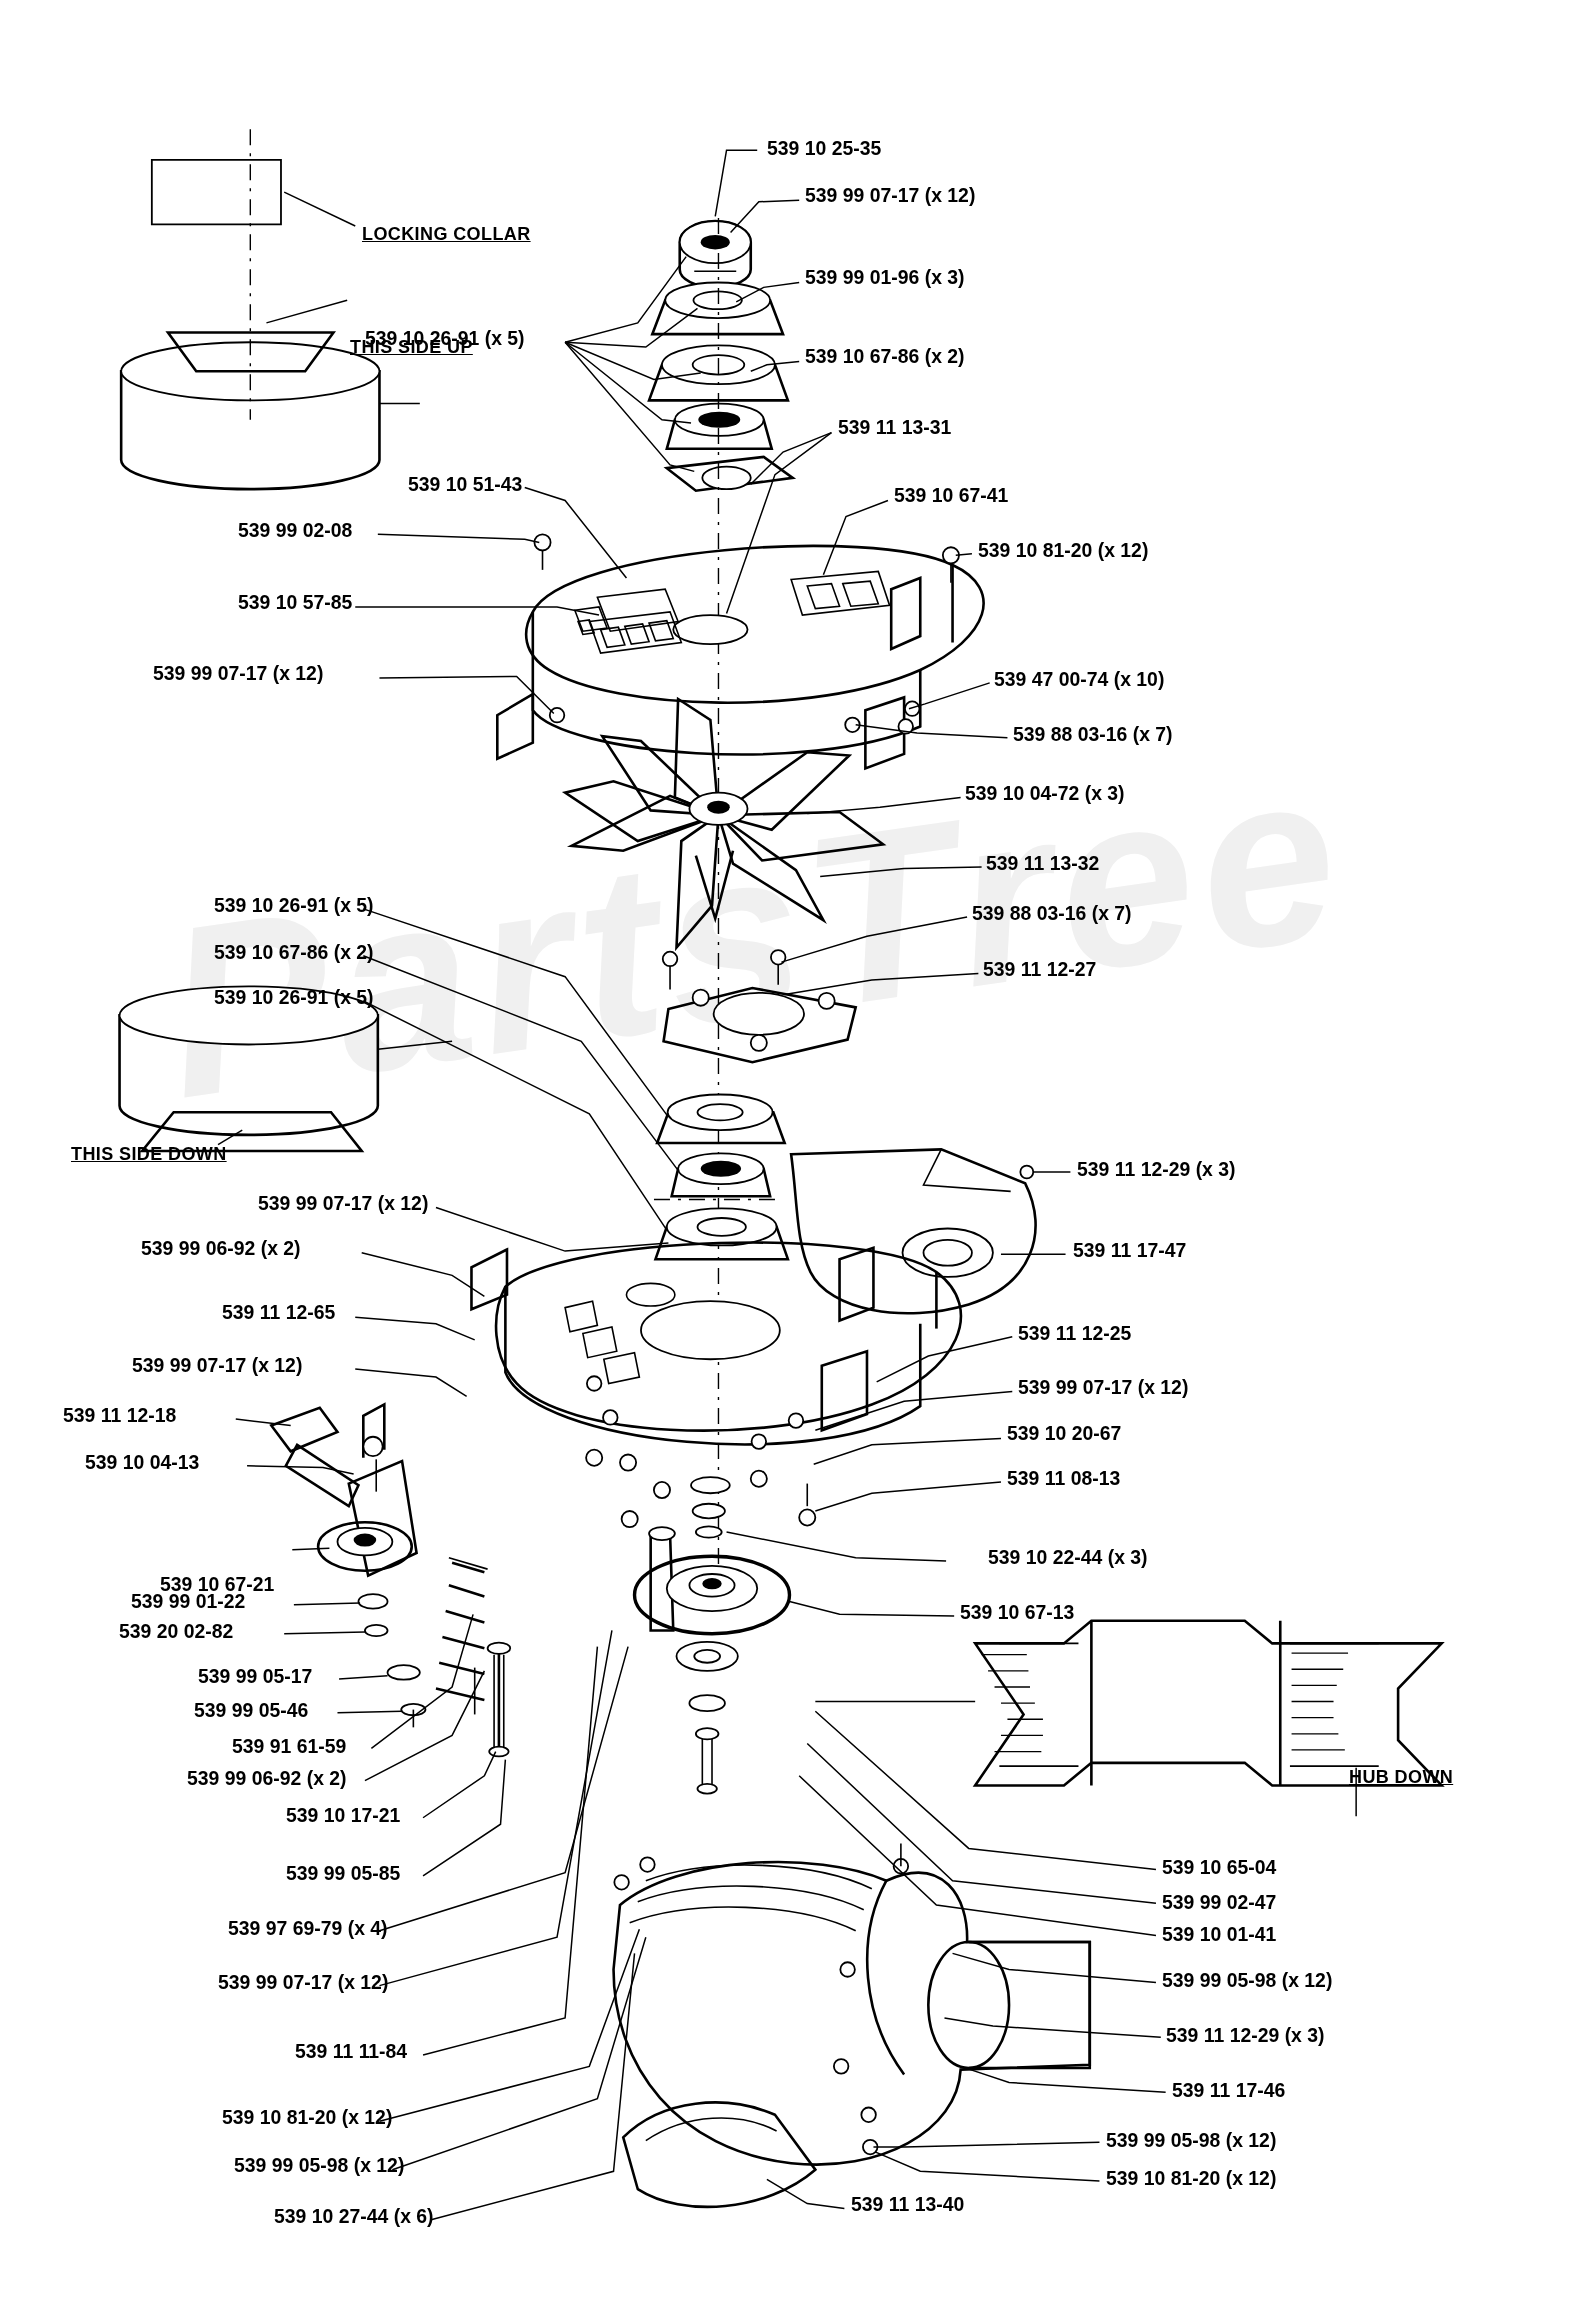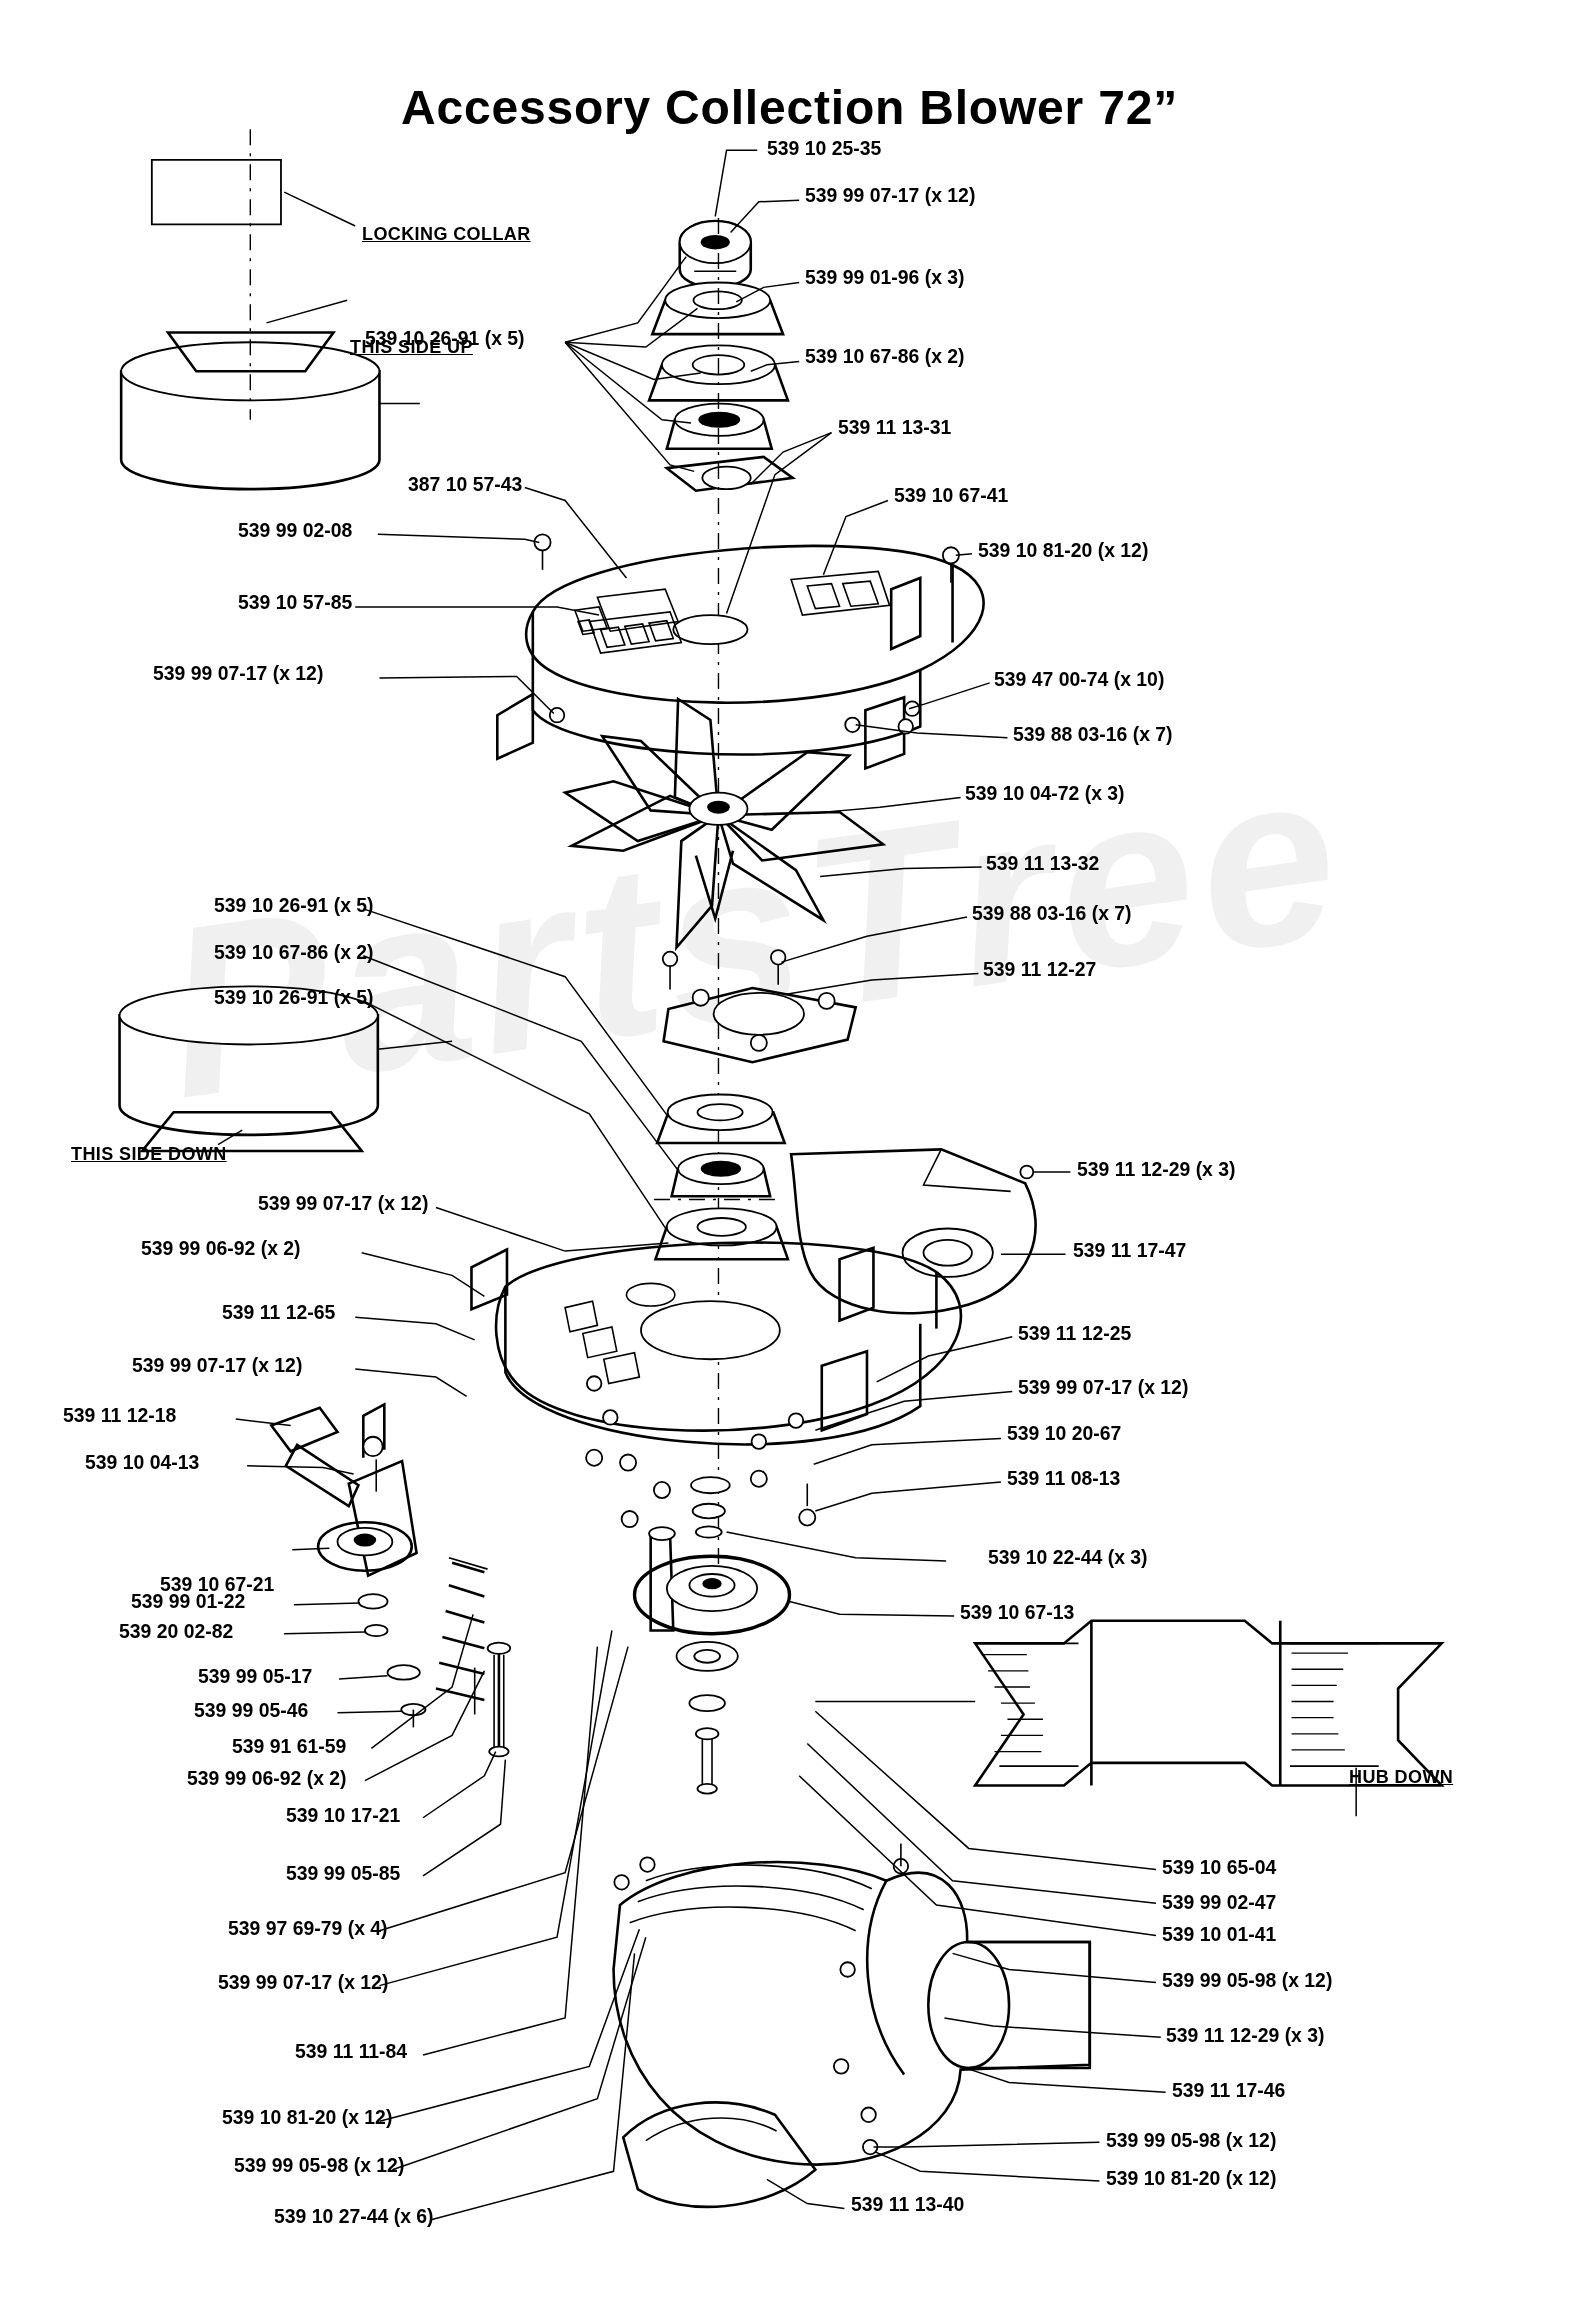--- a/index.html
+++ b/index.html
@@ -80,21 +80,20 @@
   .blk { fill: #000; stroke: none; }
   .hatch { fill: none; stroke: #000; stroke-width: 1.3; }
 </style>
 </head>
 <body>
 
 <div id="sheet">
 
   <div id="watermark">PartsTree</div>
 
-  <h1 id="title">Accessory Collection Blower 72”</h1>
 
   <svg id="art" viewBox="0 0 1956 2873">
 
     <g>
       <rect class="wht" x="188" y="198" width="160" height="80"></rect>
       <path class="ln2" d="M150 460 h320 v110 a160 36 0 0 1 -320 0 z"></path>
       <ellipse class="wht" cx="310" cy="460" rx="160" ry="36"></ellipse>
       <path class="ln2" d="M208 412 h205 l-35 48 h-135 z"></path>
       <path class="dash" d="M310 160 v360"></path>
       <path class="lead" d="M352 238 L 440 280"></path>
@@ -414,21 +413,21 @@
   <div class="note" style="left:1349px;top:1767px;">
     <span>HUB DOWN</span>
   </div>
 
   <div class="lbl" style="left:767px;top:139px;"><span>539 10 25-35</span> <span class="qty"></span></div>
   <div class="lbl" style="left:805px;top:186px;"><span>539 99 07-17</span> <span class="qty">(x 12)</span></div>
   <div class="lbl" style="left:805px;top:268px;"><span>539 99 01-96</span> <span class="qty">(x 3)</span></div>
   <div class="lbl" style="left:805px;top:347px;"><span>539 10 67-86</span> <span class="qty">(x 2)</span></div>
   <div class="lbl" style="left:365px;top:329px;"><span>539 10 26-91</span> <span class="qty">(x 5)</span></div>
   <div class="lbl" style="left:838px;top:418px;"><span>539 11 13-31</span> <span class="qty"></span></div>
-  <div class="lbl" style="left:408px;top:475px;"><span>387 10 57-43</span> <span class="qty"></span></div>
+  <div class="lbl" style="left:408px;top:475px;"><span>539 10 51-43</span> <span class="qty"></span></div>
   <div class="lbl" style="left:894px;top:486px;"><span>539 10 67-41</span> <span class="qty"></span></div>
   <div class="lbl" style="left:238px;top:521px;"><span>539 99 02-08</span> <span class="qty"></span></div>
   <div class="lbl" style="left:978px;top:541px;"><span>539 10 81-20</span> <span class="qty">(x 12)</span></div>
   <div class="lbl" style="left:238px;top:593px;"><span>539 10 57-85</span> <span class="qty"></span></div>
   <div class="lbl" style="left:153px;top:664px;"><span>539 99 07-17</span> <span class="qty">(x 12)</span></div>
   <div class="lbl" style="left:994px;top:670px;"><span>539 47 00-74</span> <span class="qty">(x 10)</span></div>
   <div class="lbl" style="left:1013px;top:725px;"><span>539 88 03-16</span> <span class="qty">(x 7)</span></div>
   <div class="lbl" style="left:965px;top:784px;"><span>539 10 04-72</span> <span class="qty">(x 3)</span></div>
   <div class="lbl" style="left:986px;top:854px;"><span>539 11 13-32</span> <span class="qty"></span></div>
   <div class="lbl" style="left:972px;top:904px;"><span>539 88 03-16</span> <span class="qty">(x 7)</span></div>

